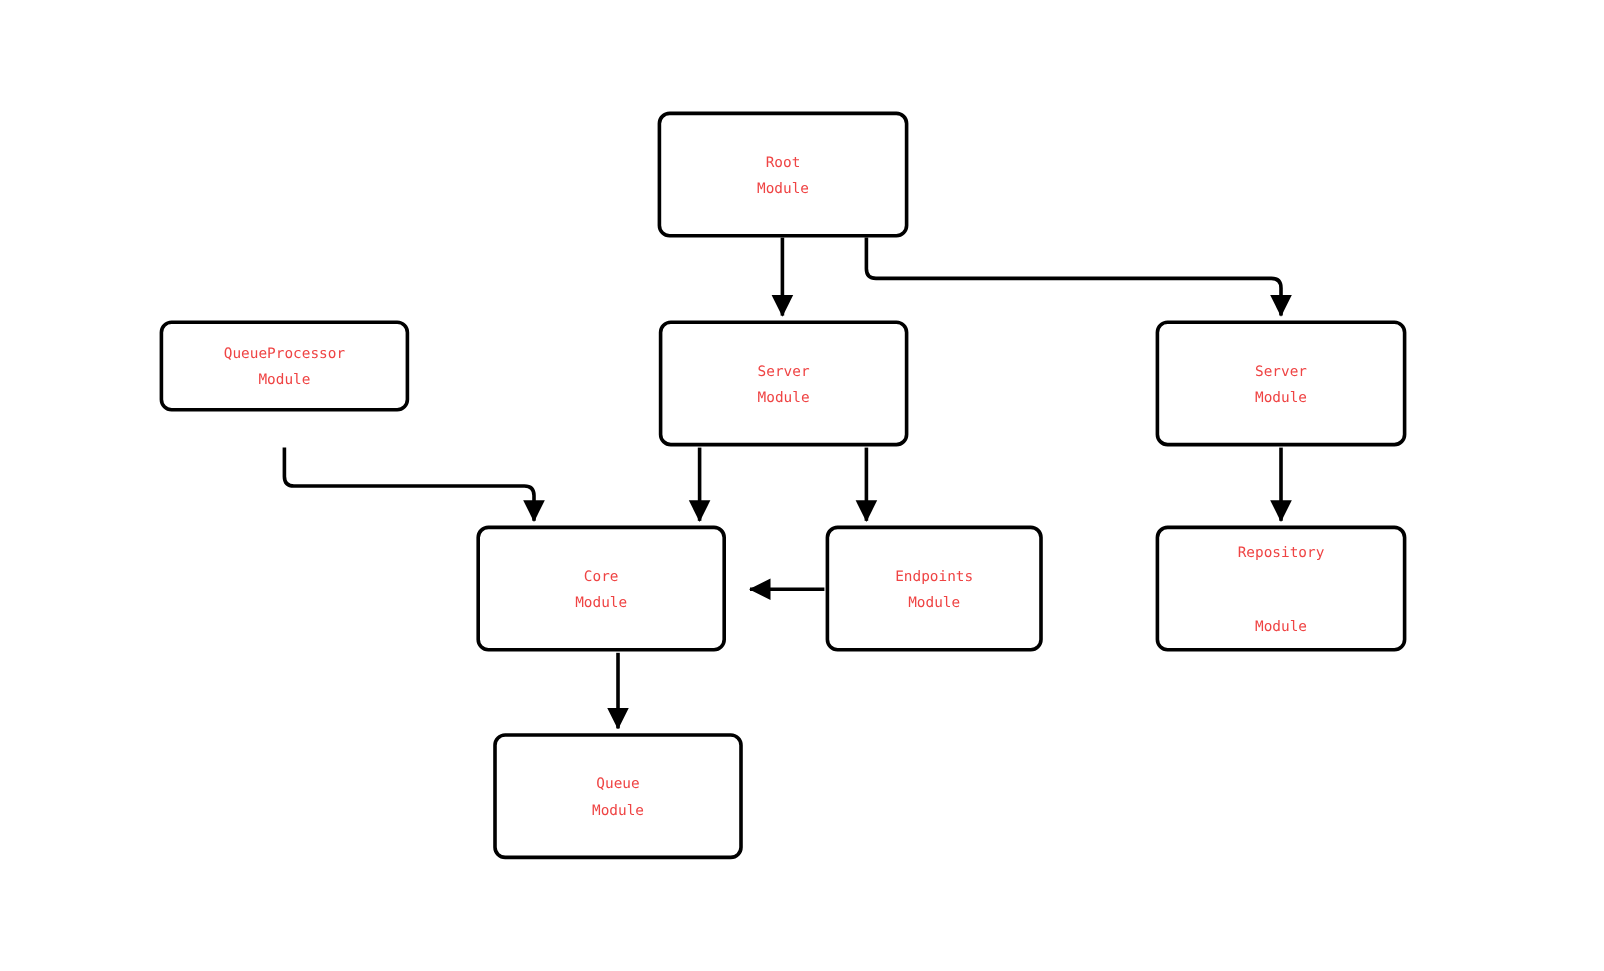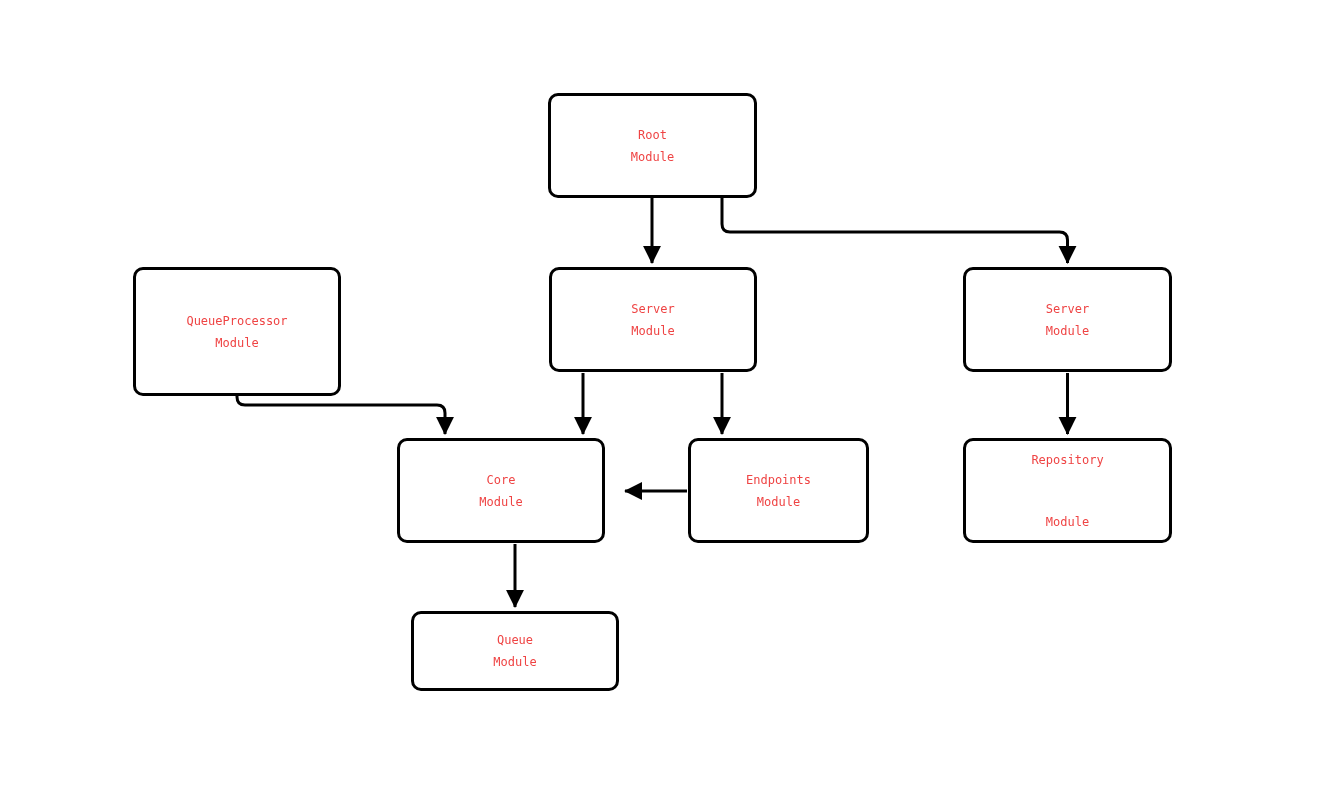--- a/index.html
+++ b/index.html
@@ -67,21 +67,21 @@
         <path d="M 687 491 L 625 491" class="edge" marker-end="url(#arrowhead)"></path>
         <path d="M 1067.5 373 L 1067.5 434" class="edge" marker-end="url(#arrowhead)"></path>
         <path d="M 515 544 L 515 607" class="edge" marker-end="url(#arrowhead)"></path>
       </g>
   </svg>
   <div id="nodes-layer">
       <div class="node" style="left: 548px; top: 93px; width: 209px; height: 105px;">
         <div class="node-line">Root</div>
         <div class="node-line">Module</div>
       </div>
-      <div class="node" style="left: 133px; top: 267px; width: 208px; height: 129px; text-align: center;">
+      <div class="node" style="left: 133px; top: 267px; width: 208px; height: 76px; text-align: center;">
         <div class="node-line">QueueProcessor</div>
         <div class="node-line">Module</div>
       </div>
       <div class="node" style="left: 549px; top: 267px; width: 208px; height: 105px;">
         <div class="node-line">Server</div>
         <div class="node-line">Module</div>
       </div>
       <div class="node" style="left: 963px; top: 267px; width: 209px; height: 105px;">
         <div class="node-line">Server</div>
         <div class="node-line">Module</div>
@@ -91,18 +91,18 @@
         <div class="node-line">Module</div>
       </div>
       <div class="node" style="left: 688px; top: 438px; width: 181px; height: 105px;">
         <div class="node-line">Endpoints</div>
         <div class="node-line">Module</div>
       </div>
       <div class="node" style="left: 963px; top: 438px; width: 209px; height: 105px; gap: 40px;">
         <div class="node-line">Repository</div>
         <div class="node-line">Module</div>
       </div>
-      <div class="node" style="left: 411px; top: 611px; width: 208px; height: 80px;">
+      <div class="node" style="left: 411px; top: 611px; width: 208px; height: 105px;">
         <div class="node-line">Queue</div>
         <div class="node-line">Module</div>
       </div>
     </div>
 </div>
 
 </body></html>

